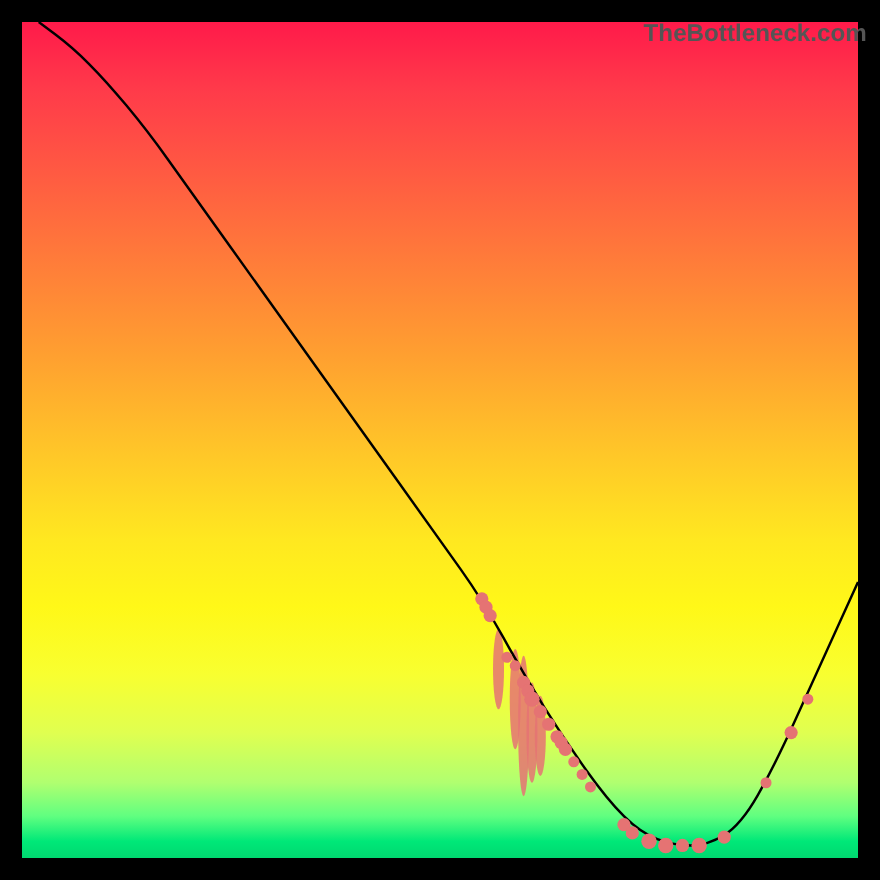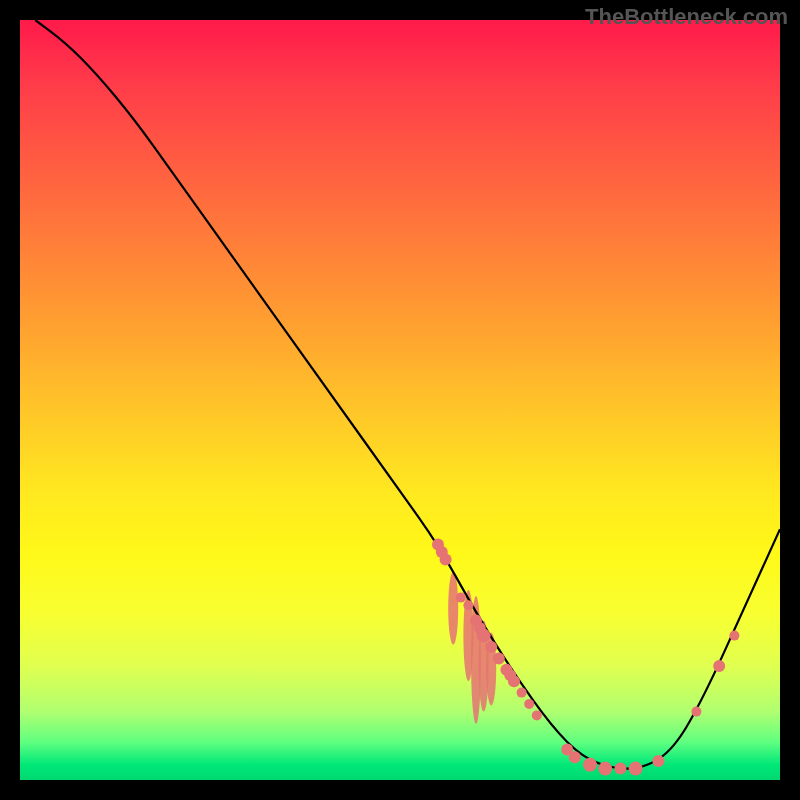--- a/index.html
+++ b/index.html
@@ -5,21 +5,21 @@
   * { margin: 0; padding: 0; box-sizing: border-box; }
   body {
     width: 800px;
     height: 800px;
     background: #000;
     position: relative;
     font-family: Arial, sans-serif;
   }
   .attribution {
     position: absolute;
-    top: 4px;
+    top: 17px;
     right: 12px;
     color: #555;
     font-size: 22px;
     font-weight: bold;
     z-index: 10;
   }
   .plot-area {
     position: absolute;
     left: 20px;
     top: 20px;

